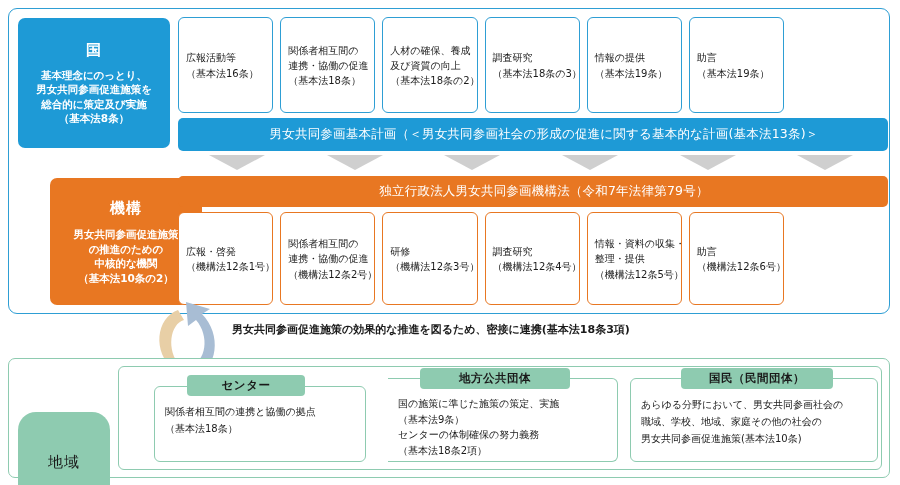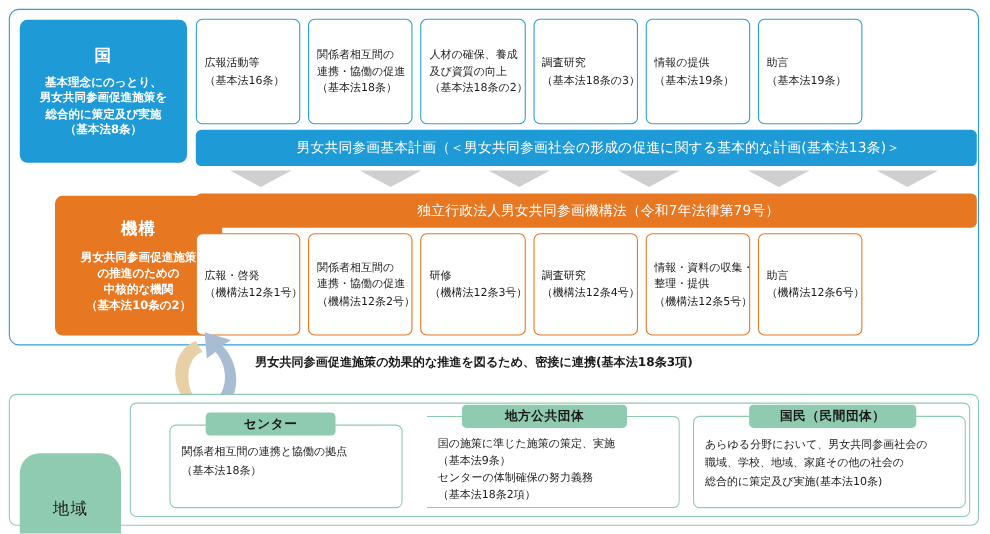--- a/index.html
+++ b/index.html
@@ -265,17 +265,17 @@
       <span>センターの体制確保の努力義務</span>
       <span>（基本法18条2項）</span>
     </div>
   </div>
 
   <div class="gpanel" id="panel-kokumin">
     <div class="gtag">国民（民間団体）</div>
     <div class="gbody">
       <span>あらゆる分野において、男女共同参画社会の</span>
       <span>職域、学校、地域、家庭その他の社会の</span>
-      <span>総合的に策定及び実施(基本法10条)</span>
+      <span>男女共同参画促進施策(基本法10条)</span>
     </div>
   </div>
 
 </div>
 
 </body></html>

